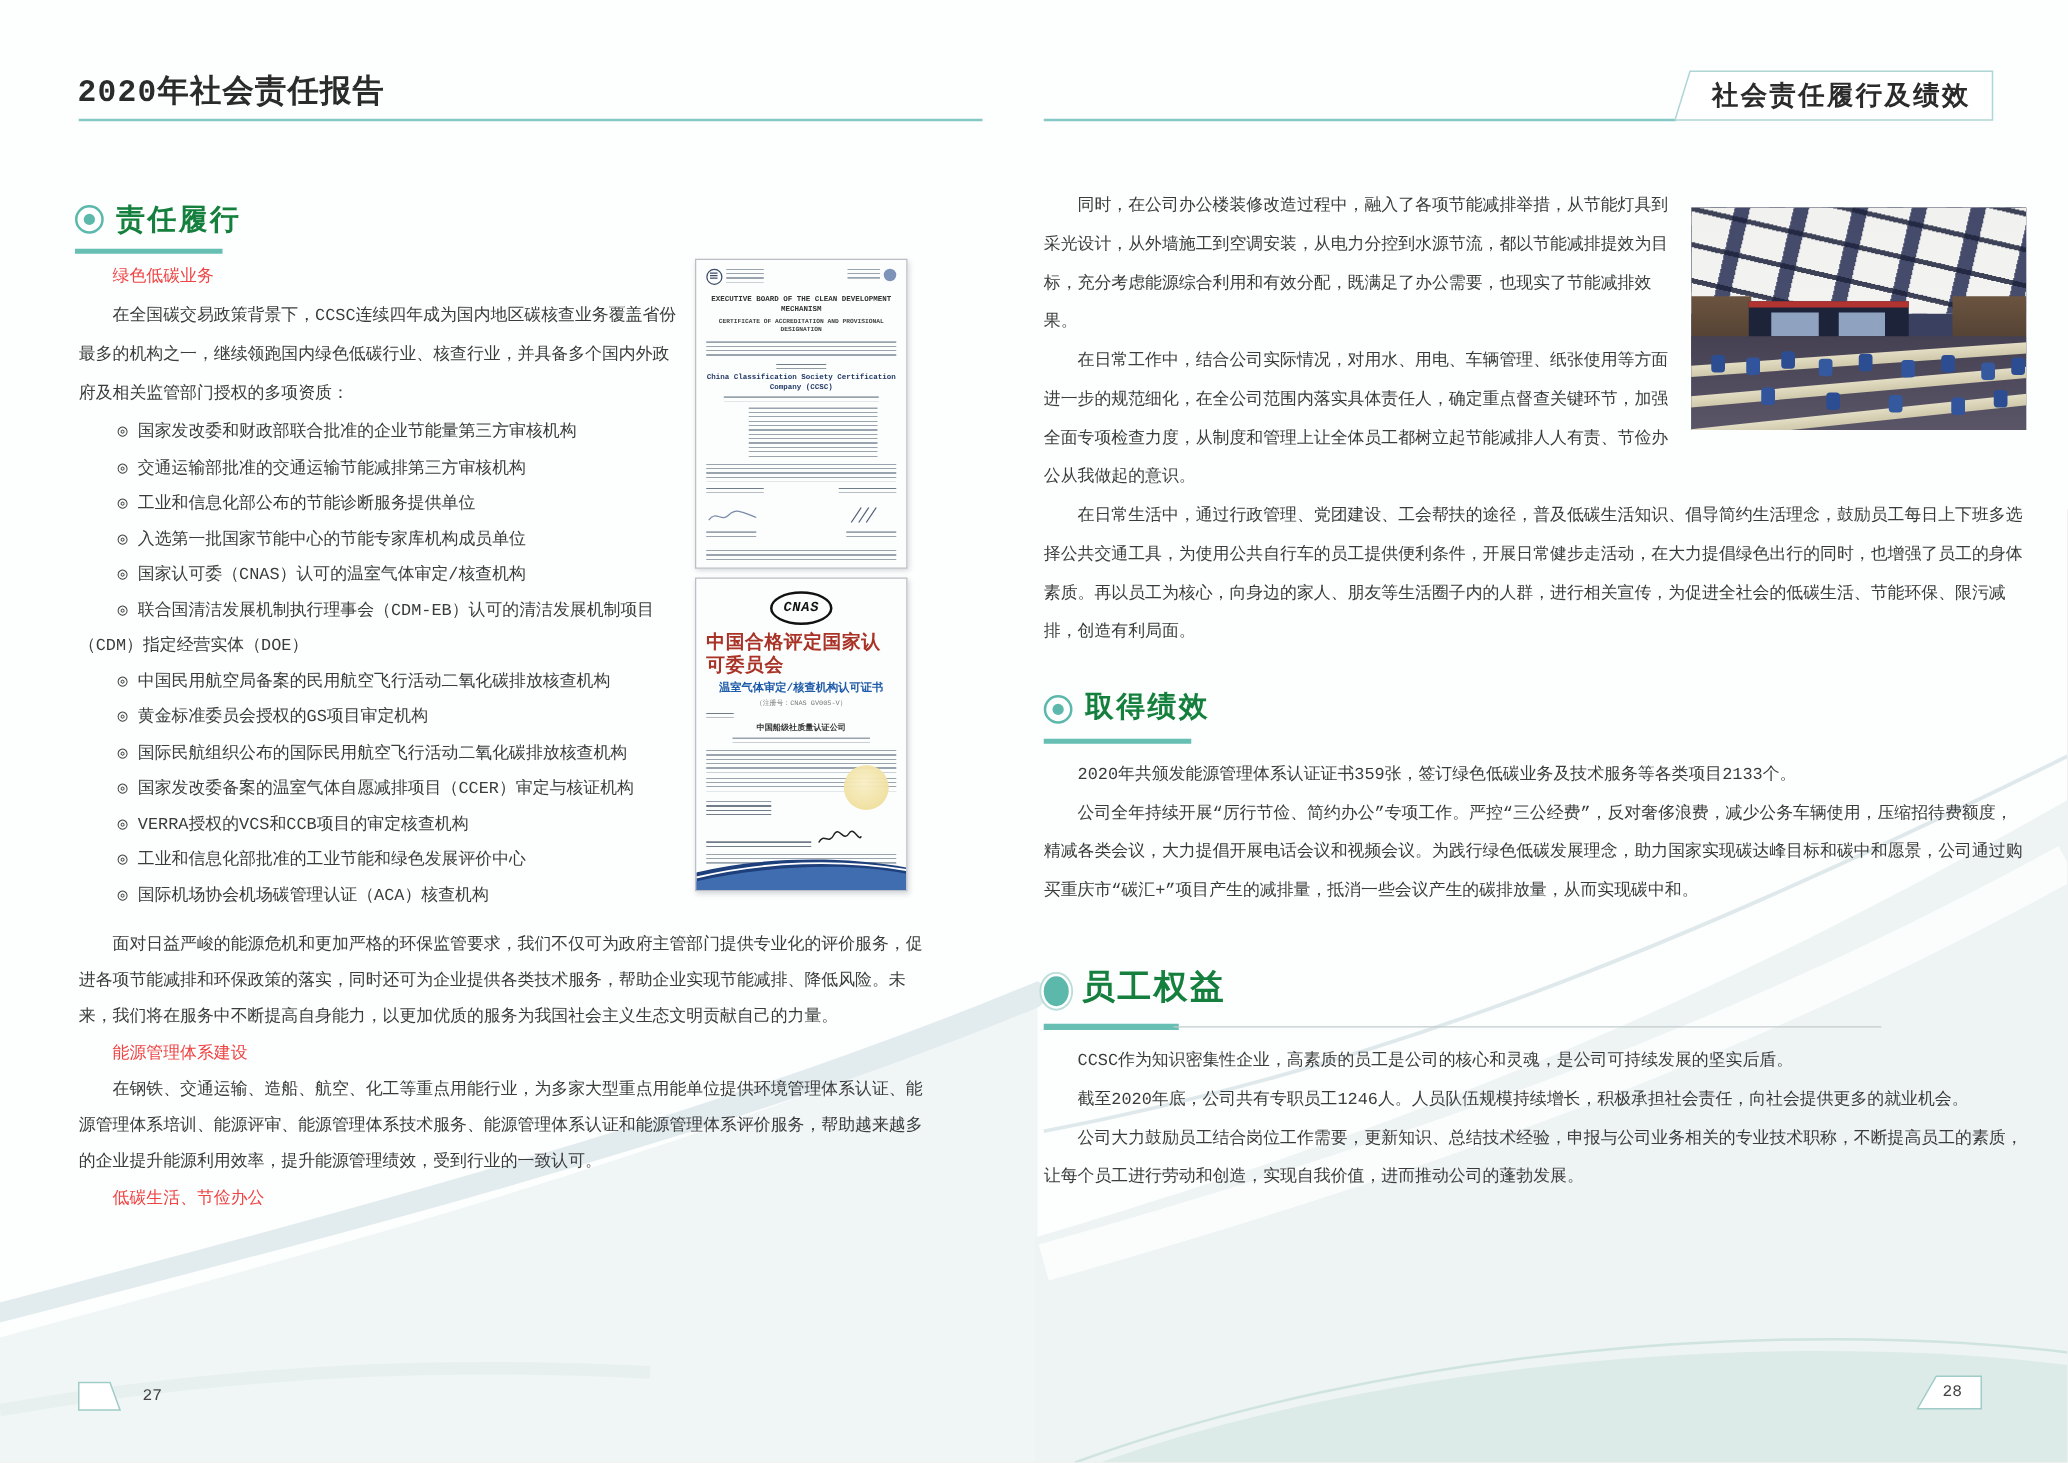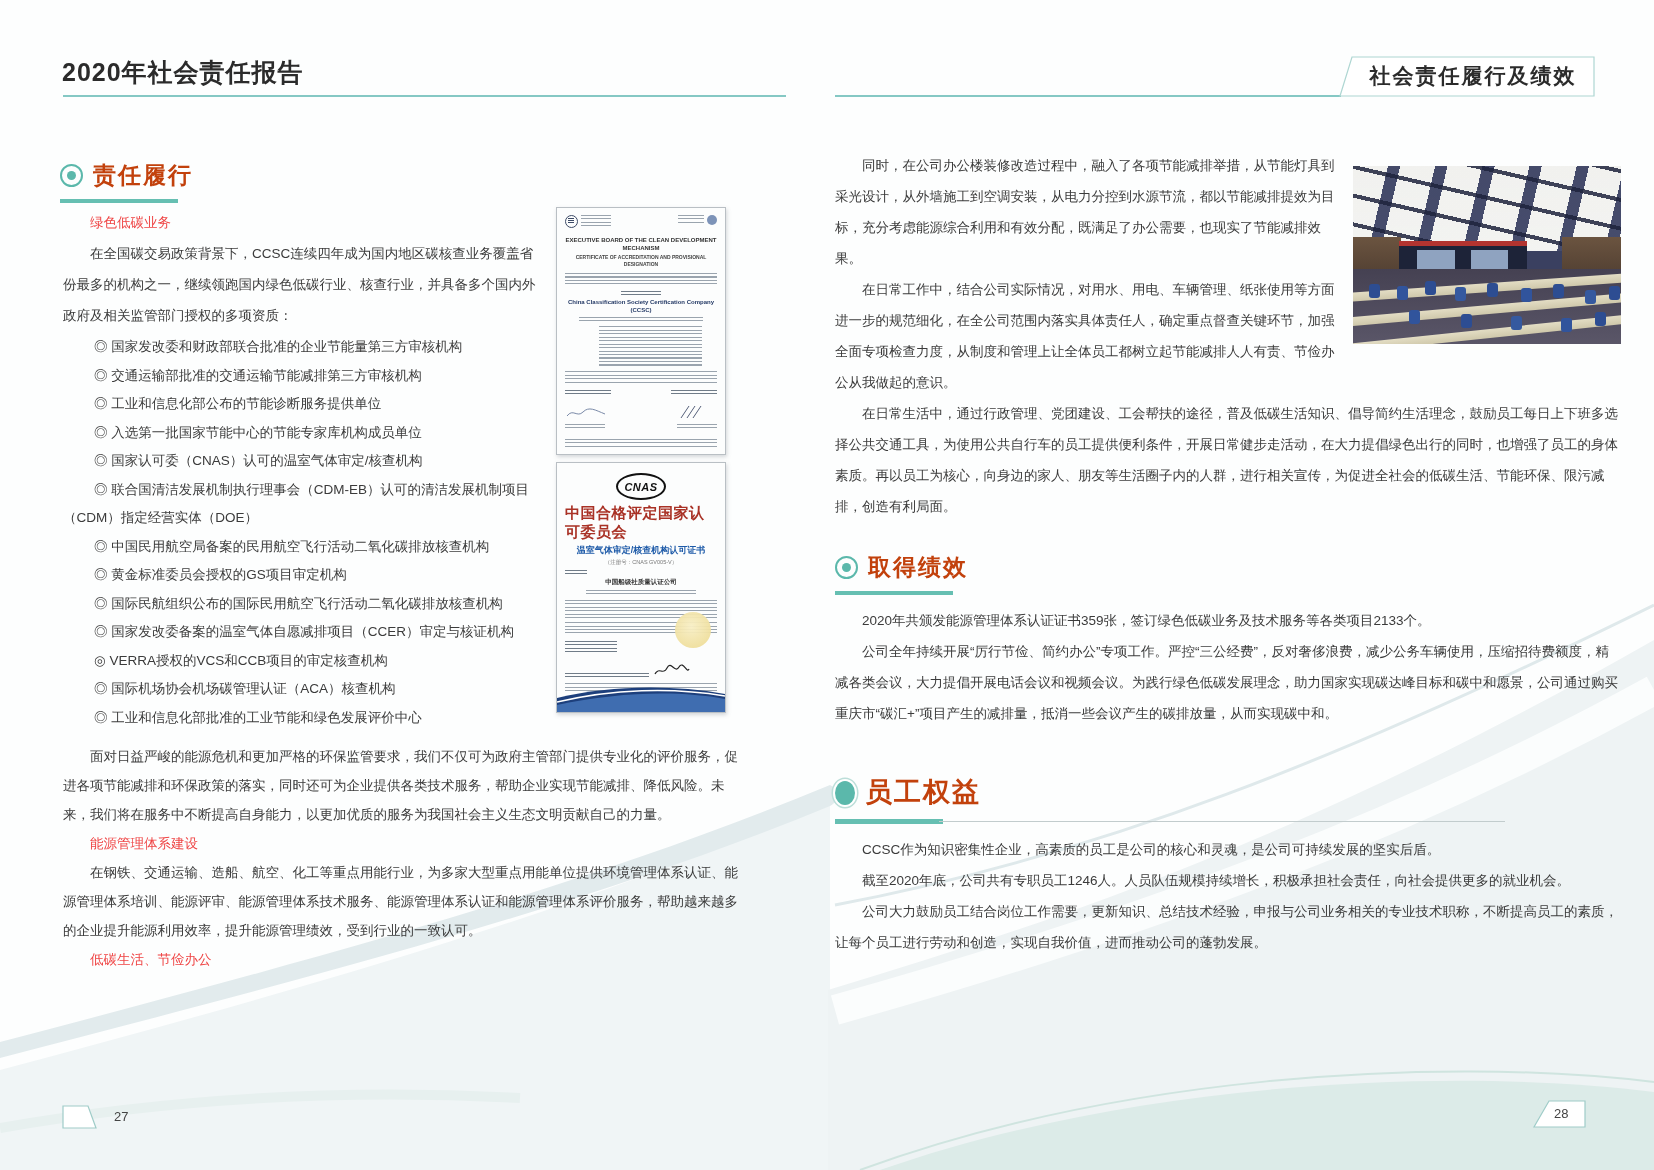--- a/index.html
+++ b/index.html
@@ -1,36 +1,36 @@
 <!DOCTYPE html>
 <html><head>
 <meta charset="utf-8">
 <style>
   html,body{margin:0;padding:0;background:#e8e8e8;}
   .page{
     position:relative;width:1654px;height:1170px;margin:0 auto;
     background:#fdfefe;overflow:hidden;
-    font-family:Liberation Sans, sans-serif;
+    font-family:Liberation Mono, monospace;
     color:#3b3b3b;
   }
   .abs{position:absolute;}
   
   svg.bg{position:absolute;left:0;top:0;z-index:0;}
   .z{position:absolute;z-index:2;}
   
   .lp-header{left:62px;top:56px;font-size:25px;font-weight:700;color:#2b2b2b;letter-spacing:1px;}
   .lp-header-rule{left:63px;top:95px;width:723px;height:2px;background:#85c8c4;}
   .rp-header-rule{left:835px;top:95px;width:506px;height:2px;background:#85c8c4;}
   .rp-header-text{left:1360px;top:62px;width:226px;text-align:center;font-size:21px;font-weight:700;color:#2b2b2b;letter-spacing:2px;}
   
   .sec-head{display:flex;align-items:center;gap:10px;position:relative;}
   .ring-icon{width:19px;height:19px;border:2px solid #5bb8ab;border-radius:50%;position:relative;flex:0 0 auto;}
   .ring-icon::after{content:"";position:absolute;left:50%;top:50%;width:9px;height:9px;margin:-4.5px 0 0 -4.5px;border-radius:50%;background:#5bb8ab;}
   .filled-icon{width:20px;height:24px;border-radius:50%;background:#5bb8ab;box-shadow:0 0 0 2px #ffffff,0 0 0 3.5px #bcded9;flex:0 0 auto;}
-  .sec-title{margin:0;font-size:23px;font-weight:700;color:#c2410c;letter-spacing:2px;}
+  .sec-title{margin:0;font-size:23px;font-weight:700;color:#15803d;letter-spacing:2px;}
   .sec-title.big{font-size:27px;}
   .sec-rule{position:absolute;left:0;bottom:-12px;height:4px;width:118px;background:#66bfb2;}
   .sec-rule.big{height:5px;width:108px;bottom:-16px;}
   .sec-longrule{position:absolute;left:104px;bottom:-14px;height:1px;width:566px;background:#c2cccd;}
   
   .body-txt{font-size:13.5px;color:#3b3b3b;}
   .body-txt p{margin:0;text-indent:2em;}
   .subhead{text-indent:2em;font-weight:400;color:#ef4444;}
   .qlist{list-style:none;margin:2px 0 0 0;padding:0;line-height:28.5px;}
   .qlist li{text-indent:2.3em;}
@@ -107,22 +107,22 @@
       <li>交通运输部批准的交通运输节能减排第三方审核机构</li>
       <li>工业和信息化部公布的节能诊断服务提供单位</li>
       <li>入选第一批国家节能中心的节能专家库机构成员单位</li>
       <li>国家认可委（CNAS）认可的温室气体审定/核查机构</li>
       <li>联合国清洁发展机制执行理事会（CDM-EB）认可的清洁发展机制项目（CDM）指定经营实体（DOE）</li>
       <li>中国民用航空局备案的民用航空飞行活动二氧化碳排放核查机构</li>
       <li>黄金标准委员会授权的GS项目审定机构</li>
       <li>国际民航组织公布的国际民用航空飞行活动二氧化碳排放核查机构</li>
       <li>国家发改委备案的温室气体自愿减排项目（CCER）审定与核证机构</li>
       <li>VERRA授权的VCS和CCB项目的审定核查机构</li>
+      <li>工业和信息化部批准的工业节能和绿色发展评价中心</li>
       <li>国际机场协会机场碳管理认证（ACA）核查机构</li>
-      <li>工业和信息化部批准的工业节能和绿色发展评价中心</li>
     </ul>
   </div>
 
   <div class="abs z body-txt" style="left:63px;top:742px;width:676px;line-height:29px;">
     <p>面对日益严峻的能源危机和更加严格的环保监管要求，我们不仅可为政府主管部门提供专业化的评价服务，促进各项节能减排和环保政策的落实，同时还可为企业提供各类技术服务，帮助企业实现节能减排、降低风险。未来，我们将在服务中不断提高自身能力，以更加优质的服务为我国社会主义生态文明贡献自己的力量。</p>
     <div class="subhead">能源管理体系建设</div>
     <p>在钢铁、交通运输、造船、航空、化工等重点用能行业，为多家大型重点用能单位提供环境管理体系认证、能源管理体系培训、能源评审、能源管理体系技术服务、能源管理体系认证和能源管理体系评价服务，帮助越来越多的企业提升能源利用效率，提升能源管理绩效，受到行业的一致认可。</p>
     <div class="subhead">低碳生活、节俭办公</div>
   </div>
 

